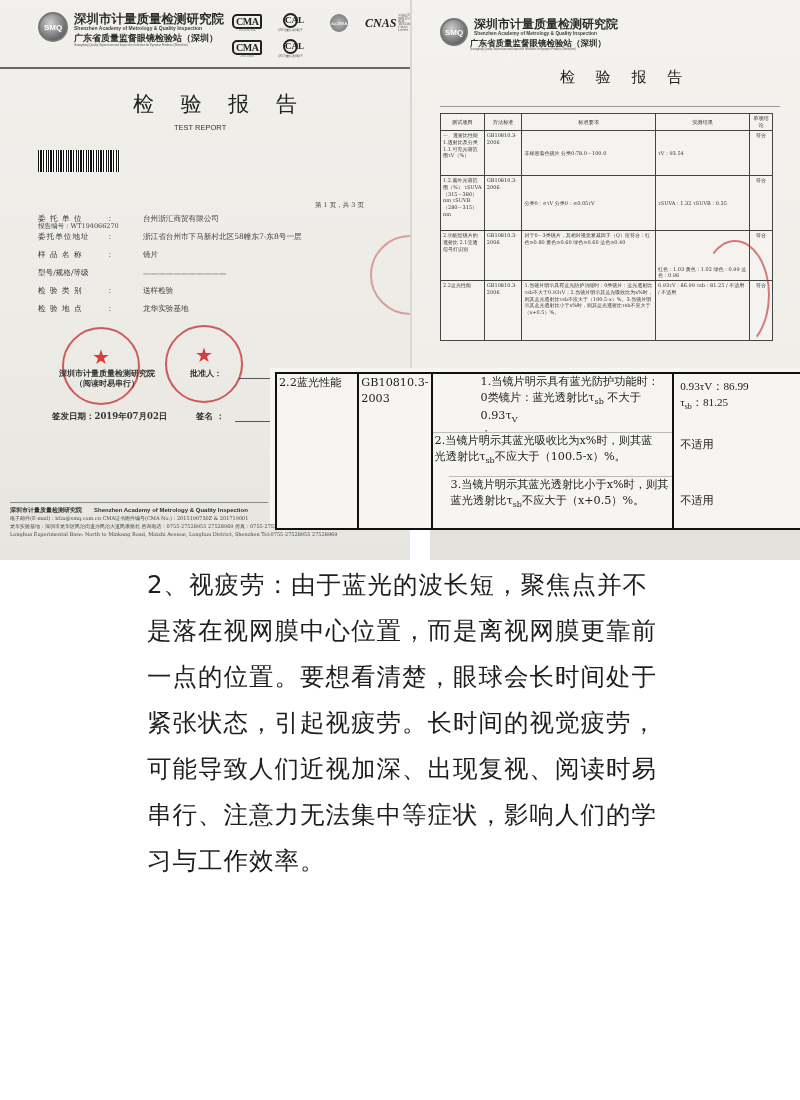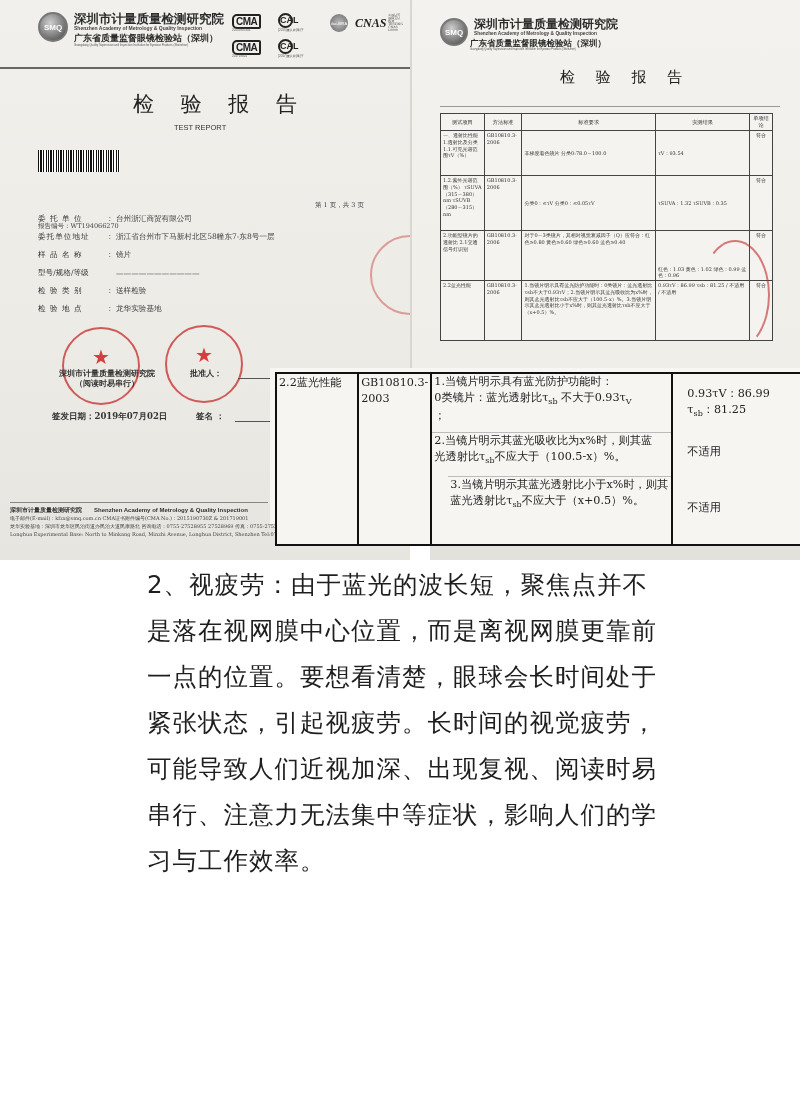--- a/index.html
+++ b/index.html
@@ -14,43 +14,43 @@
 
   
   .org-header { position: absolute; display: flex; align-items: flex-start; }
   .smq-logo { width: 30px; height: 30px; border-radius: 50%; background: radial-gradient(circle at 40% 35%, #cfcfcf, #6b6b6b 70%, #3f3f3f); border: 2px solid #777; color: #fff; font-size: 8px; font-weight: bold; display: flex; align-items: center; justify-content: center; font-family: "Liberation Sans", sans-serif; }
   .org-names { margin-left: 6px; line-height: 1.1; }
   .org-cn { font-family: "DejaVu Sans", sans-serif; font-weight: bold; color: #2c2c2c; }
   .org-en { font-family: "Liberation Sans", sans-serif; font-weight: bold; color: #444; }
   .org-cn2 { font-family: "DejaVu Sans", sans-serif; font-weight: bold; color: #2c2c2c; }
   .org-en2 { font-family: "Liberation Sans", sans-serif; color: #555; }
 
-  .cert-mark { position: absolute; font-family: Liberation Sans, sans-serif; font-weight: bold; color: #222; text-align: left; line-height: 1; }
+  .cert-mark { position: absolute; font-family: Liberation Serif, serif; font-weight: bold; color: #222; text-align: center; line-height: 1; }
   .cert-mark .sub { display: block; font-size: 3px; font-weight: normal; margin-top: 1px; color: #555; }
   .cma-box { border: 2px solid #222; border-radius: 5px 2px 2px 5px; padding: 0 2px; font-size: 10px; letter-spacing: -0.5px; }
   .cal-circle { display: inline-block; width: 15px; height: 15px; border: 2px solid #222; border-radius: 50%; font-size: 9px; line-height: 11px; }
   .cnas { position: absolute; display: flex; align-items: center; }
   .ilac { width: 18px; height: 18px; border-radius: 50%; background: radial-gradient(circle, #bbb, #666); font-size: 4px; color: #fff; display: flex; align-items: center; justify-content: center; font-family: "Liberation Sans", sans-serif; }
-  .cnas-txt { font-family: "Liberation Serif", serif; font-style: italic; font-weight: bold; font-size: 12px; margin-left: 7px; color: #222; }
+  .cnas-txt { font-family: "Liberation Serif", serif; font-style: italic; font-weight: bold; font-size: 12px; margin-left: 17px; color: #222; }
   .cnas-small { font-size: 3px; line-height: 3px; margin-left: 2px; color: #444; width: 14px; }
 
   .hr { position: absolute; height: 1px; background: #777; }
 
   .report-title { position: absolute; font-family: "DejaVu Sans", sans-serif; color: #222; letter-spacing: 10px; }
   .report-sub { position: absolute; font-family: "Liberation Sans", sans-serif; font-size: 7.5px; color: #333; }
   .small-txt { position: absolute; font-size: 6.5px; color: #444; white-space: nowrap; margin-top: 48px; }
 
   .barcode { position: absolute; left: 38px; top: 150px; width: 82px; height: 22px;
     background: repeating-linear-gradient(90deg, #111 0 1px, #fff 1px 2px, #111 2px 4px, #fff 4px 5px, #111 5px 6px, #fff 6px 8px, #111 8px 9px, #fff 9px 10px); }
 
   .field-list { position: absolute; left: 38px; top: 210px; font-size: 7.6px; color: #333; }
   .field-row { display: flex; height: 18px; align-items: center; }
   .field-label { width: 68px; font-weight: normal; letter-spacing: 1px; }
   .field-sep { width: 10px; }
-  .field-value { color: #444; }
+  .field-value { color: #444; margin-left: 27px; }
 
   .stamp { position: absolute; border-radius: 50%; border: 2px solid rgba(200,40,40,0.75); }
   .stamp .star { position: absolute; left: 50%; top: 38%; transform: translate(-50%,-50%); color: rgba(210,30,30,0.85); font-size: 20px; }
   .stamp-text { position: absolute; font-size: 8px; font-weight: bold; color: #333; text-align: center; line-height: 1.3; }
 
   .sig-line { position: absolute; height: 1px; background: #555; }
 
   .footer-box { position: absolute; left: 10px; top: 505px; width: 258px; font-size: 5px; color: #444; line-height: 1.55; }
   .footer-box .ft-title { font-size: 6px; font-weight: bold; color: #333; }
   .footer-box .ft-title span { font-family: "Liberation Sans", sans-serif; margin-left: 12px; }
@@ -61,21 +61,21 @@
   table.small-tbl th { text-align: center; vertical-align: middle; font-size: 5.2px; height: 16px; }
   table.small-tbl .pass { text-align: center; }
 
   
   .overlay { position: absolute; left: 270px; top: 368px; width: 530px; height: 156px; background: #f7f6f2; }
   table.big-tbl { position: absolute; left: 275px; top: 372px; border-collapse: collapse; font-size: 11.2px; color: #222; background: #f6f5f1; }
   table.big-tbl td { border: 2px solid #111; vertical-align: top; padding: 1px 2px; line-height: 1.45; }
   table.big-tbl td.c1 { width: 85px; }
   table.big-tbl td.c2 { width: 70px; }
   table.big-tbl td.c3 { width: 248px; border-left: 1.5px solid #333; border-right: 1.5px solid #333; padding: 0; }
-  table.big-tbl td.c4 { width: 130px; border-right: none; padding: 12px; }
+  table.big-tbl td.c4 { width: 130px; border-right: none; padding: 4px; font-family: Liberation Serif, serif; }
   .seg { padding: 0 2px; }
   .seg + .seg { border-top: 1px solid #bbb; }
   sub { font-size: 8px; vertical-align: -3px; }
 
   
   .article { position: absolute; left: 147px; top: 562px; width: 510px; font-family: "DejaVu Sans", sans-serif; font-size: 24.5px; color: #1e1e1e; line-height: 46px; letter-spacing: 1px; }
   .article p { margin: 0; }
   .article p + p { margin-top: 28px; }
 </style>
 </head>
@@ -235,21 +235,21 @@
 <div class="overlay"></div>
 <table class="big-tbl">
   <tbody>
       <tr style="height:148px;">
     <td class="c1">2.2蓝光性能</td>
     <td class="c2">
       <div>GB10810.3-</div>
       <div>2003</div>
     </td>
     <td class="c3">
-      <div class="seg" style="height:58px;">
+      <div class="seg" style="height:58px;margin-left:46px;">
         <div>1.当镜片明示具有蓝光防护功能时：</div>
         <div><span>0类镜片：蓝光透射比τ</span><sub>sb</sub><span> 不大于0.93τ</span><sub>V</sub></div>
         <div>；</div>
       </div>
       <div class="seg" style="height:44px;">
         <div>2.当镜片明示其蓝光吸收比为x%时，则其蓝</div>
         <div><span>光透射比τ</span><sub>sb</sub><span>不应大于（100.5-x）%。</span></div>
       </div>
       <div class="seg" style="height:44px;margin-left:16px;">
         <div>3.当镜片明示其蓝光透射比小于x%时，则其</div>

